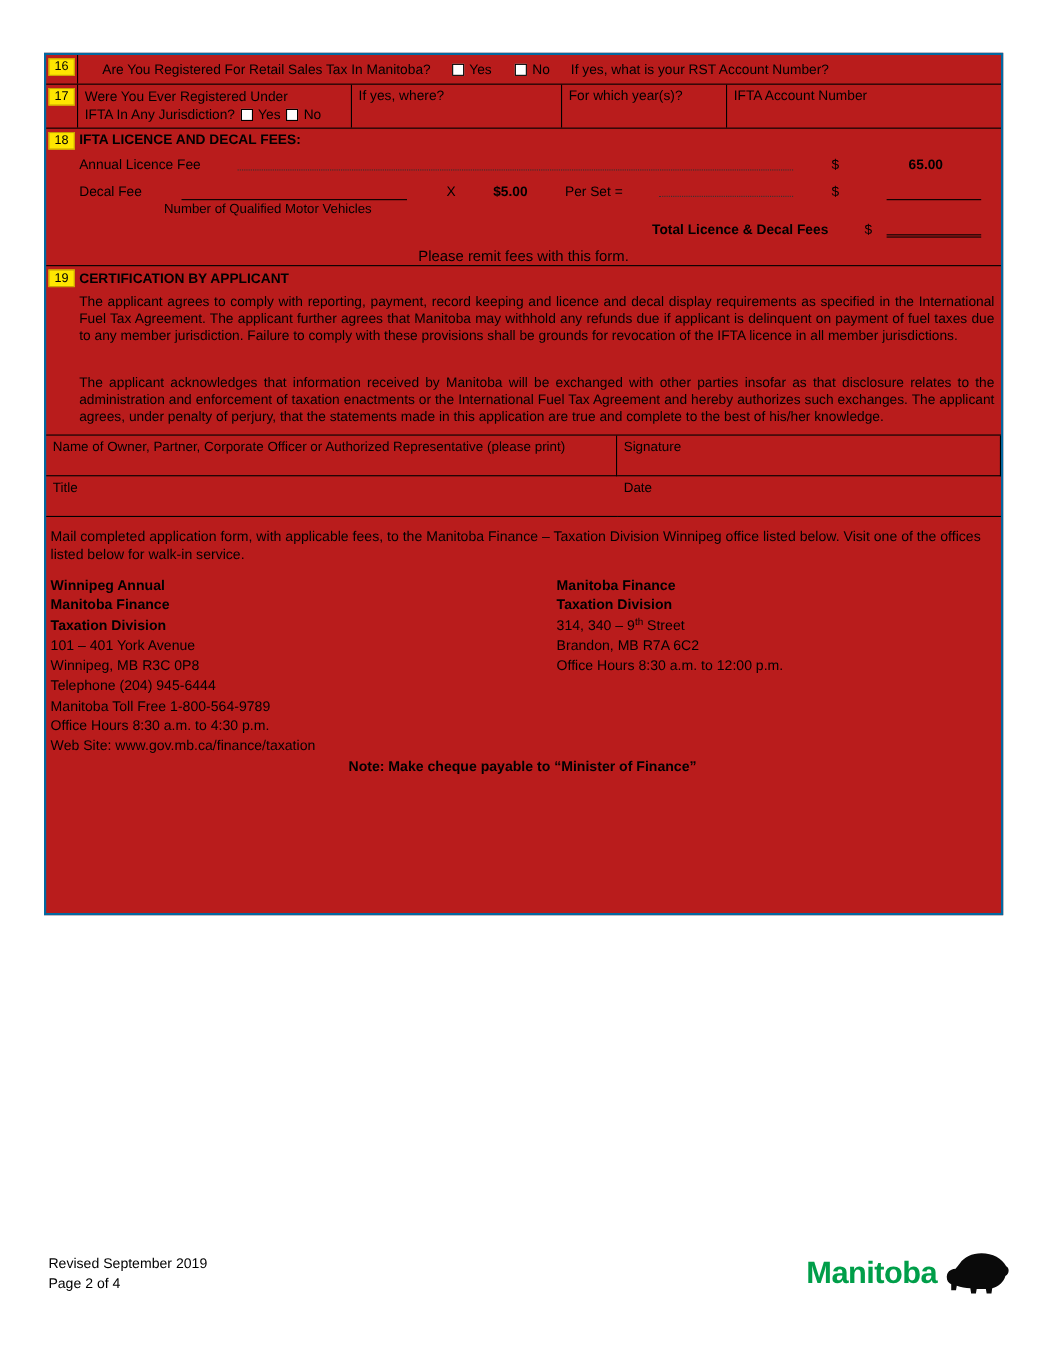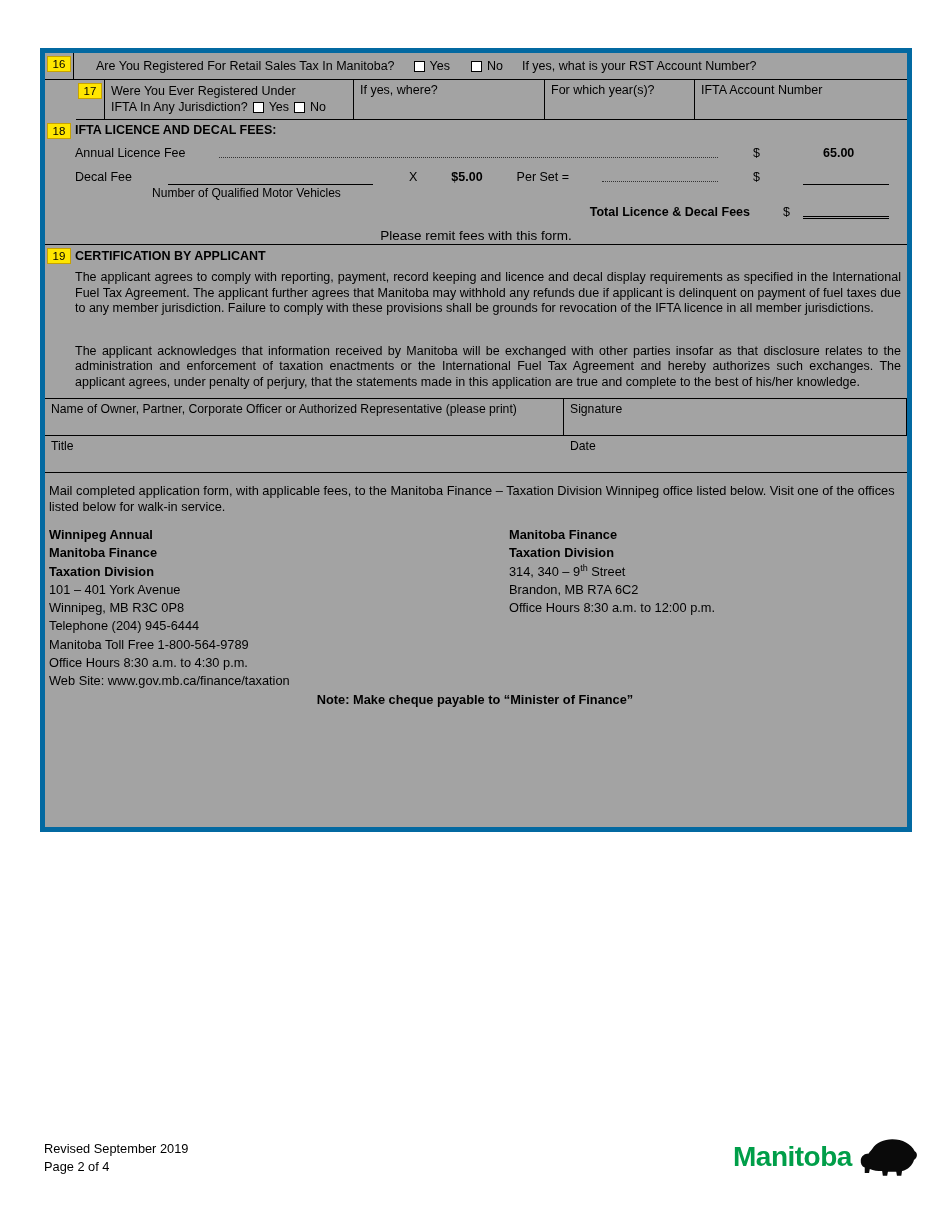--- a/index.html
+++ b/index.html
@@ -3,21 +3,21 @@
 <meta charset="utf-8">
 <style>
   * { margin:0; padding:0; box-sizing:border-box; }
   html,body { background:#fff; }
   body {
     width:950px; height:1230px; position:relative;
     font-family:"Liberation Sans", sans-serif; color:#000;
   }
   .form-box {
     position:absolute; left:40px; top:48px; width:872px; height:784px;
-    border:5px solid #0369a1; font-size:12.5px; background:#a3a3a3;
+    border:2px solid #0369a1; font-size:12.5px; background:#b91c1c;
   }
   .row { position:relative; }
   .numbox {
     position:absolute; left:2px; top:3px; width:24px; height:16px;
     background:#ffe600; border:1px solid #c8a200;
     display:flex; align-items:center; justify-content:center;
     font-size:11.5px;
   }
   .checkbox {
     width:11px; height:11px; border:1px solid #000; display:inline-block;
@@ -25,21 +25,21 @@
   }
   
   .row16 { height:27px; border-bottom:1px solid #000; display:flex; }
   .row16 .content {
     margin-left:28px; border-left:1px solid #000; flex:1;
     display:flex; align-items:center; gap:5px; padding-left:22px;
   }
   .gap14 { margin-left:14px; }
   .gap16 { margin-left:16px; }
   
-  .row17 { height:40px; border-bottom:1px solid #000; display:flex;margin-left:31px; }
+  .row17 { height:40px; border-bottom:1px solid #000; display:flex; }
   .row17 .cell { border-left:1px solid #000; padding:3px 6px; height:100%; }
   .row17 .qcell { width:249px; margin-left:28px; line-height:16px; }
   .row17 .wherecell { width:191px; }
   .row17 .yearscell { width:150px; }
   .row17 .accountcell { flex:1; }
   .q17-line2 { display:flex; align-items:center; gap:5px; }
   
   .row18 { height:125px; border-bottom:1px solid #000; padding:3px 6px 0 30px; }
   .bold { font-weight:bold; }
   .fee-line { display:flex; align-items:flex-end; margin-top:9px; line-height:15px;gap:30px; }

